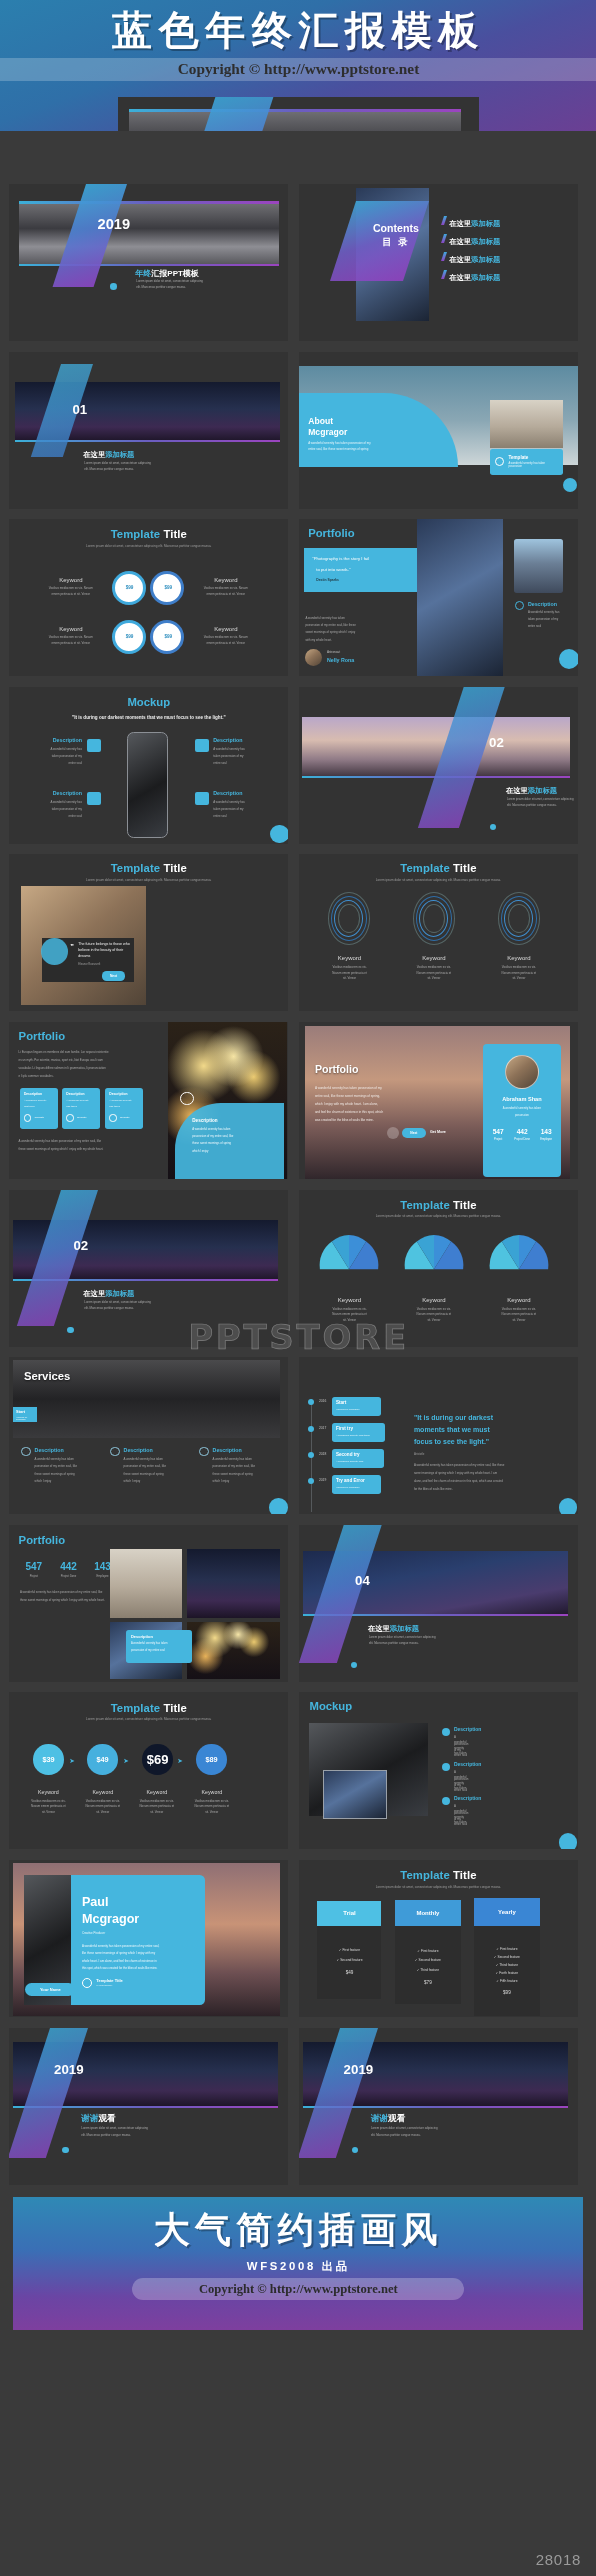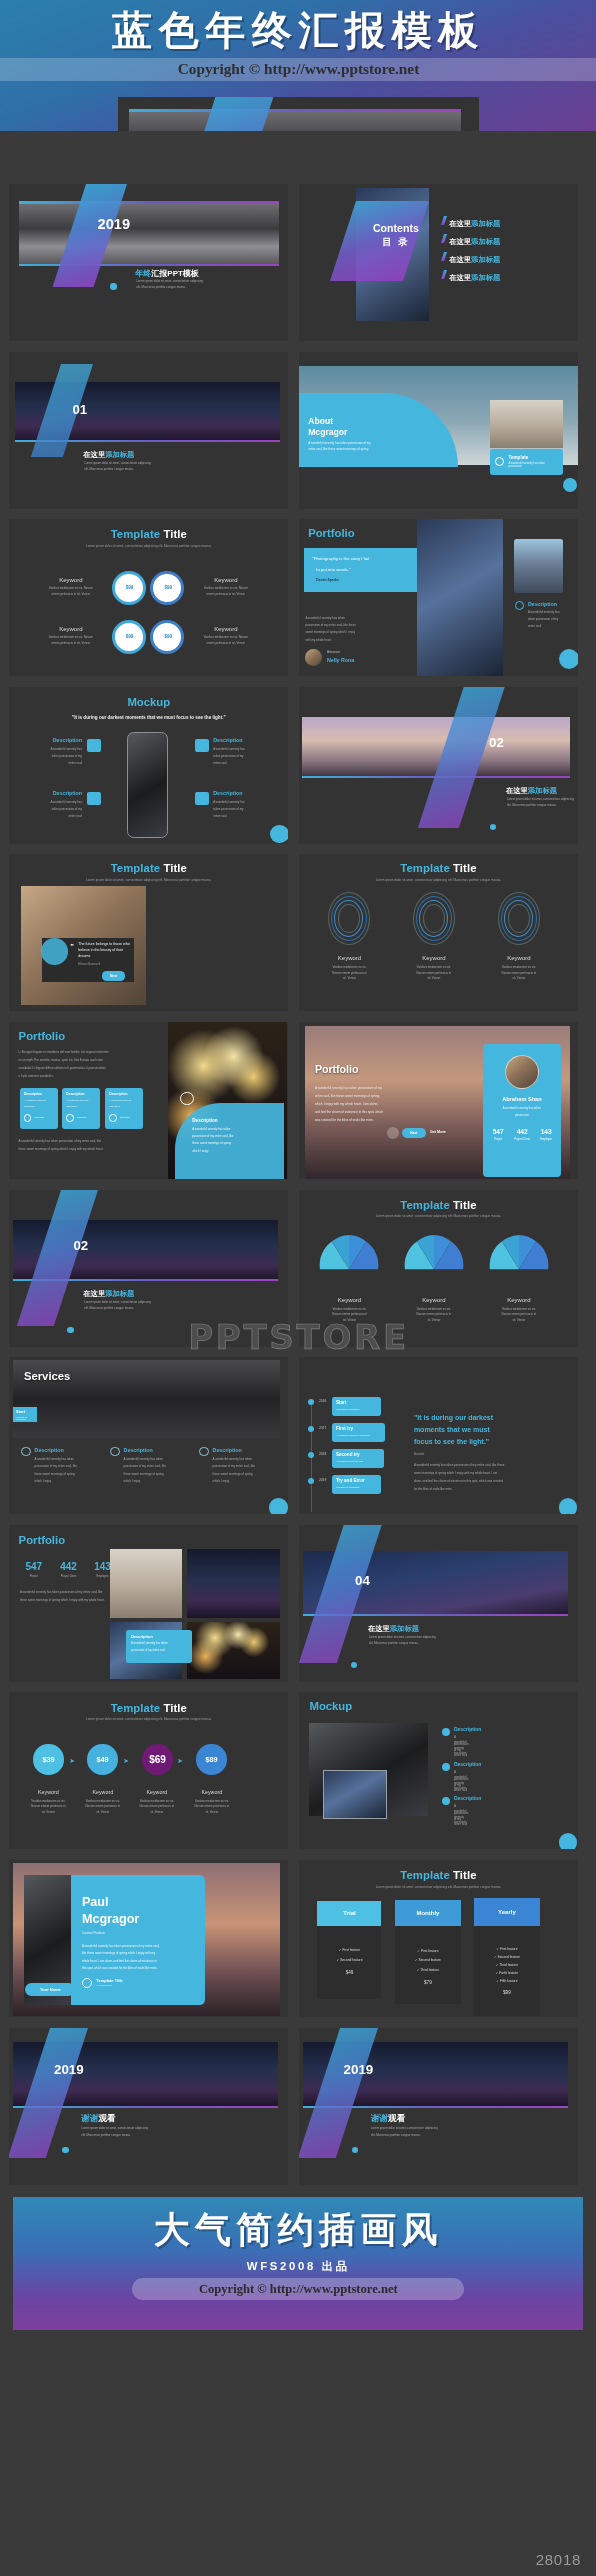--- a/index.html
+++ b/index.html
@@ -653,21 +653,21 @@
       <div class="tpl-title" style="margin-top:9.3px;">
         <span class="a">Template</span>
         <span class="b">Title</span>
       </div>
       <div class="tpl-sub">Lorem ipsum dolor sit amet, consectetuer adipiscing elit. Maecenas porttitor congue massa.</div>
 
       <div class="circ" style="position:absolute;left:24px;top:52px;width:30.5px;height:30.5px;background:#4ec0e4;display:flex;align-items:center;justify-content:center;font-size:7.3px;font-weight:800;">$39</div>
       <div style="position:absolute;left:60px;top:65px;color:#45b6de;font-size:6.6px;">➤</div>
       <div class="circ" style="position:absolute;left:78px;top:52px;width:30.5px;height:30.5px;background:#46b0de;display:flex;align-items:center;justify-content:center;font-size:7.3px;font-weight:800;">$49</div>
       <div style="position:absolute;left:114px;top:65px;color:#45b6de;font-size:6.6px;">➤</div>
-      <div class="circ" style="position:absolute;left:133px;top:52px;width:30.5px;height:30.5px;background:#701a75;display:flex;align-items:center;justify-content:center;font-size:10px;font-weight:800;">$69</div>
+      <div class="circ" style="position:absolute;left:133px;top:52px;width:30.5px;height:30.5px;background:#0f172a;display:flex;align-items:center;justify-content:center;font-size:13px;font-weight:800;">$69</div>
       <div style="position:absolute;left:168px;top:65px;color:#45b6de;font-size:6.6px;">➤</div>
       <div class="circ" style="position:absolute;left:187px;top:52px;width:30.5px;height:30.5px;background:#3a86d4;display:flex;align-items:center;justify-content:center;font-size:7.3px;font-weight:800;">$89</div>
 
       <div style="position:absolute;left:10.6px;top:97px;width:57px;text-align:center;">
         <div style="font-size:5.3px;color:#ddd;">Keyword</div>
         <div class="tiny" style="margin-top:3.3px;">Vocibus mediocrem ex vis.</div>
         <div class="tiny">Novum emem pertinacia et</div>
         <div class="tiny">sit. Vereor</div>
       </div>
       <div style="position:absolute;left:65px;top:97px;width:57px;text-align:center;">

